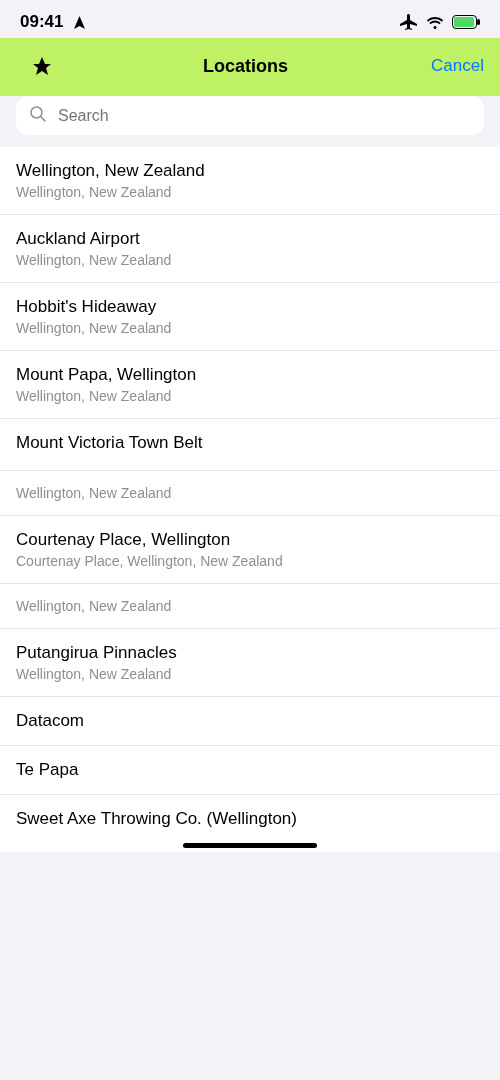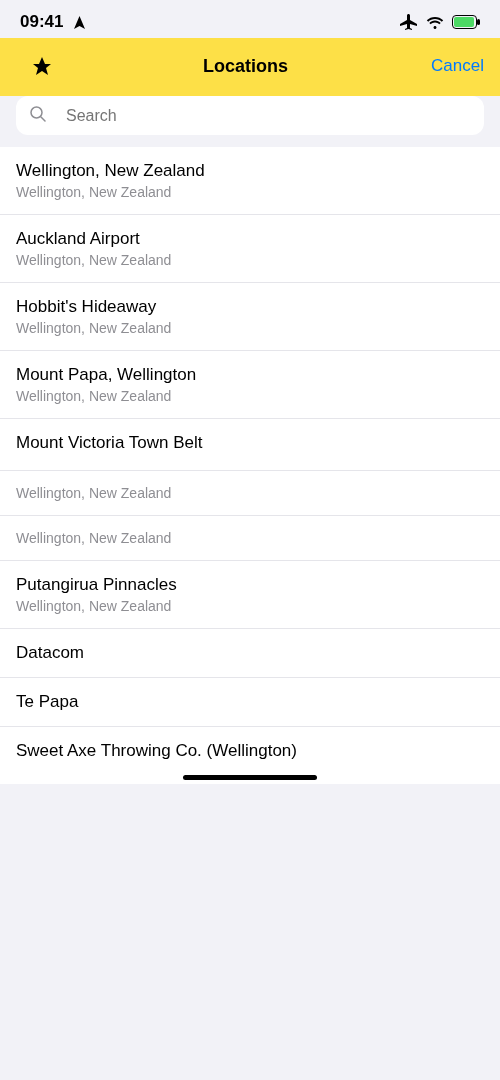--- a/index.html
+++ b/index.html
@@ -45,21 +45,21 @@
       display: flex;
       align-items: center;
     }
 
     
     .nav-bar {
       display: flex;
       align-items: center;
       justify-content: space-between;
       padding: 10px 16px 12px 24px;
-      background: #fde047;
+      background: #bef264;
     }
 
     .nav-back {
       width: 36px;
       height: 36px;
       display: flex;
       align-items: center;
       justify-content: center;
       cursor: pointer;
     }
@@ -81,21 +81,21 @@
       padding: 0 16px 12px 16px;
       background: #f2f2f7;
     }
 
     .search-bar {
       display: flex;
       align-items: center;
       background: #ffffff;
       border-radius: 12px;
       padding: 10px 14px;
-      gap: 20px;
+      gap: 12px;
     }
 
     .search-icon-wrap {
       color: #8e8e93;
       font-size: 15px;
     }
 
     .search-input {
       border: none;
       background: transparent;
@@ -238,20 +238,24 @@
   </div>
 
   <div class="location-item">
     <div class="location-name">Mount Victoria Town Belt</div>
   </div>
 
   <div class="location-item">
     <div class="location-subtitle">Wellington, New Zealand</div>
   </div>
 
+  <div class="location-item">
+    <div class="location-name">Courtenay Place, Wellington</div>
+    <div class="location-subtitle">Courtenay Place, Wellington, New Zealand</div>
+  </div>
 
   <div class="location-item">
     <div class="location-subtitle">Wellington, New Zealand</div>
   </div>
 
   <div class="location-item">
     <div class="location-name">Putangirua Pinnacles</div>
     <div class="location-subtitle">Wellington, New Zealand</div>
   </div>
 

